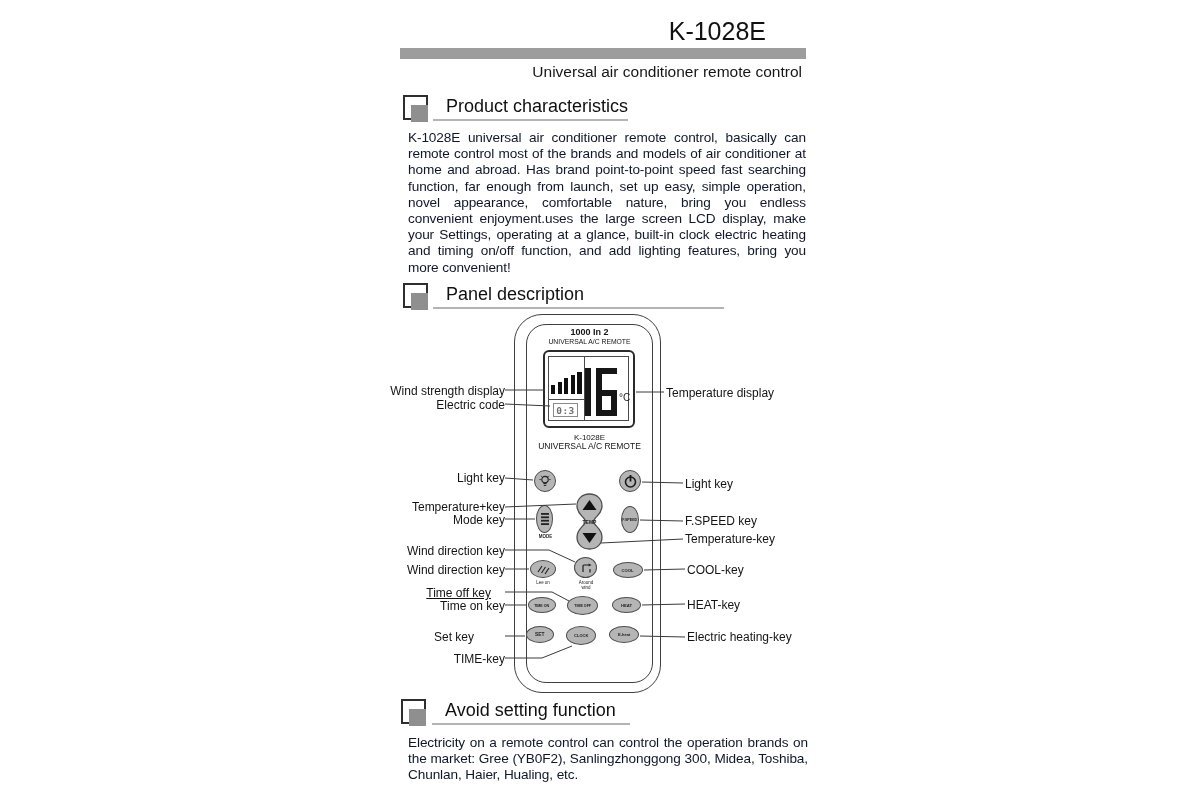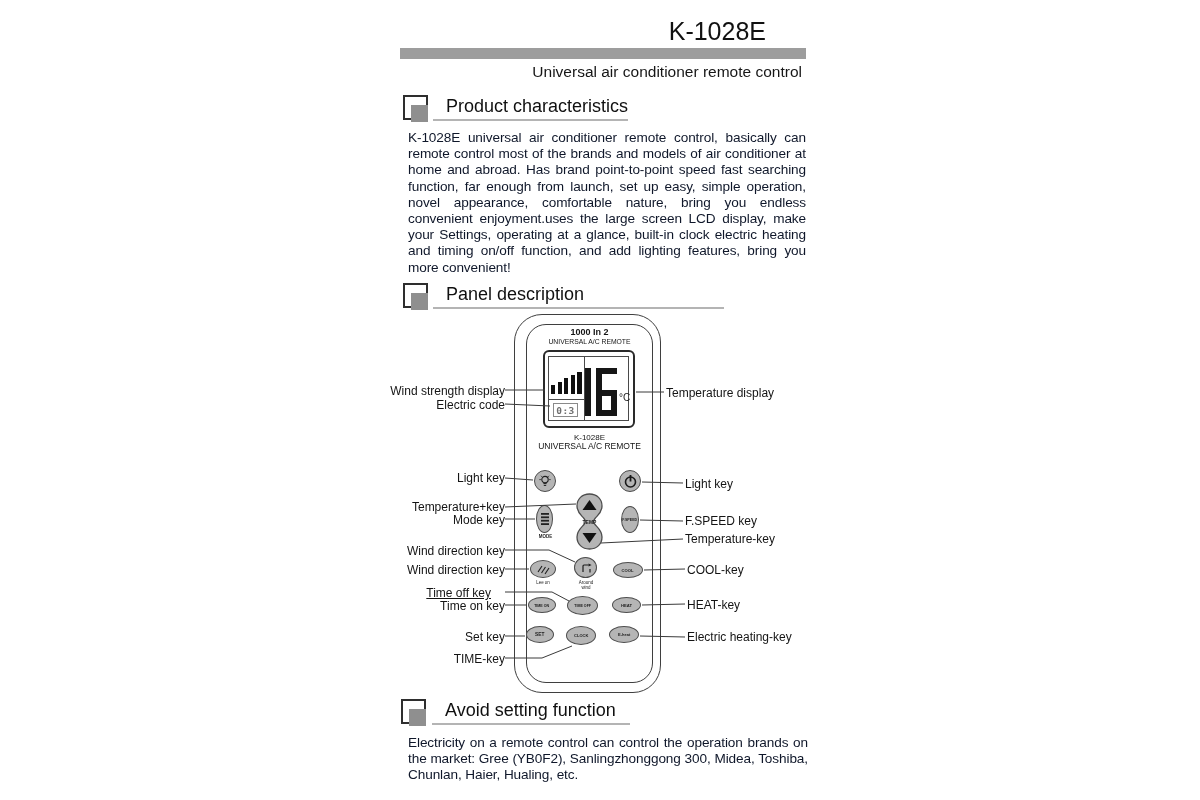--- a/index.html
+++ b/index.html
@@ -181,21 +181,21 @@
 
   <div class="abs callout cl-left" style="right:695px;top:384px;">Wind strength display</div>
   <div class="abs callout cl-left" style="right:695px;top:398px;">Electric code</div>
   <div class="abs callout cl-left" style="right:695px;top:471px;">Light key</div>
   <div class="abs callout cl-left" style="right:695px;top:500px;">Temperature+key</div>
   <div class="abs callout cl-left" style="right:695px;top:513px;">Mode key</div>
   <div class="abs callout cl-left" style="right:695px;top:544px;">Wind direction key</div>
   <div class="abs callout cl-left" style="right:695px;top:563px;">Wind direction key</div>
   <div class="abs callout cl-left" style="right:709px;top:586px;text-decoration:underline;">Time off key</div>
   <div class="abs callout cl-left" style="right:695px;top:599px;">Time on key</div>
-  <div class="abs callout cl-left" style="right:695px;top:630px;">Set key</div>
+  <div class="abs callout cl-left" style="right:726px;top:630px;">Set key</div>
   <div class="abs callout cl-left" style="right:695px;top:652px;">TIME-key</div>
 
   <div class="abs callout" style="left:666px;top:386px;">Temperature display</div>
   <div class="abs callout" style="left:685px;top:477px;">Light key</div>
   <div class="abs callout" style="left:685px;top:514px;">F.SPEED key</div>
   <div class="abs callout" style="left:685px;top:532px;">Temperature-key</div>
   <div class="abs callout" style="left:687px;top:563px;">COOL-key</div>
   <div class="abs callout" style="left:687px;top:598px;">HEAT-key</div>
   <div class="abs callout" style="left:687px;top:630px;">Electric heating-key</div>
 

